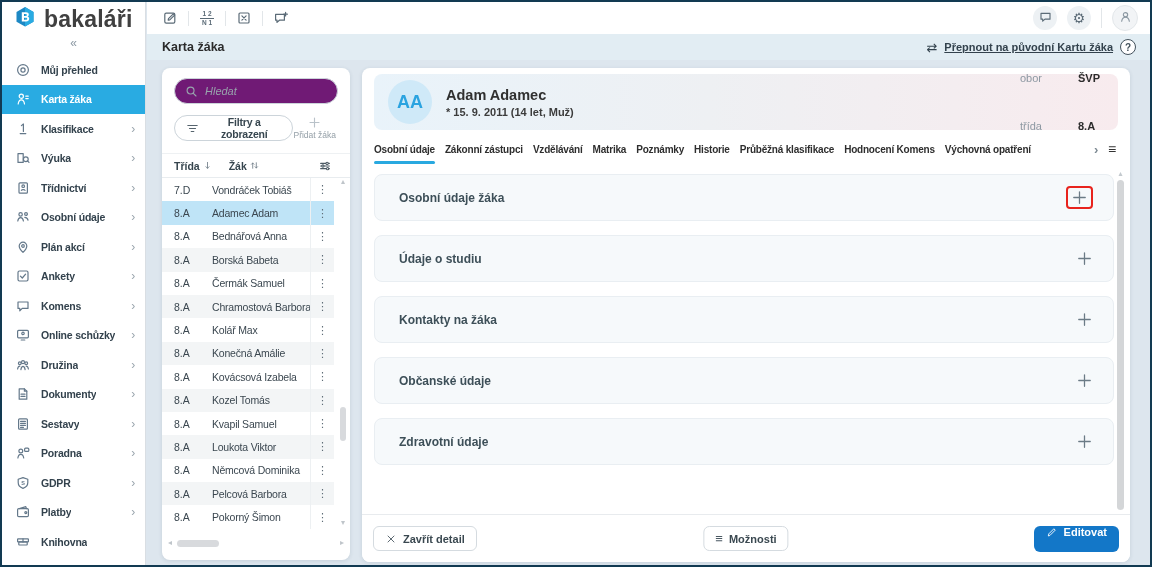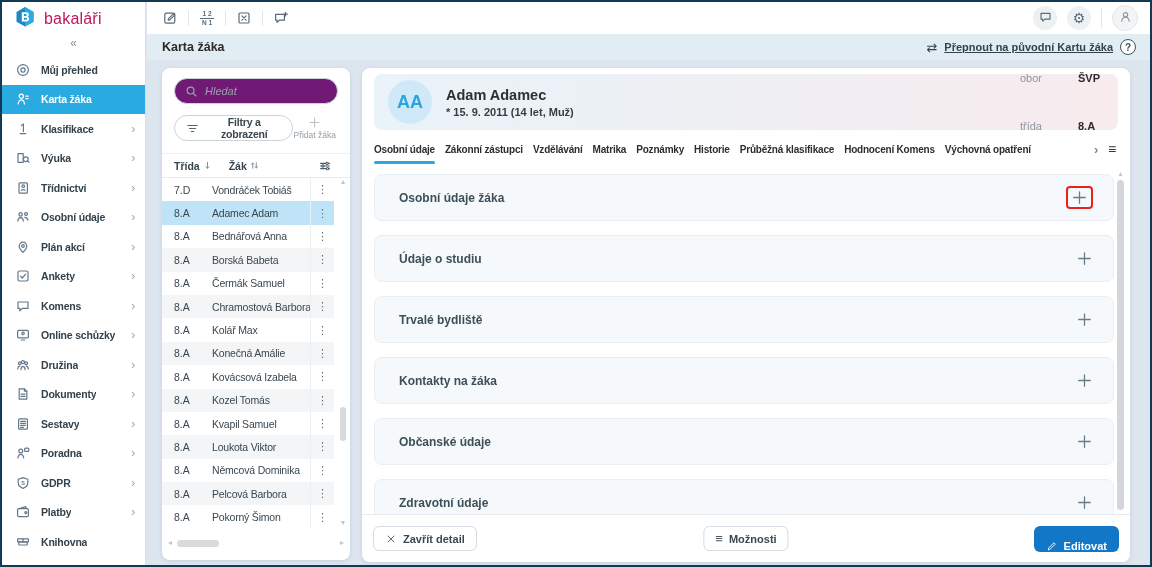--- a/index.html
+++ b/index.html
@@ -4,21 +4,21 @@
 <style>
   html,body{margin:0;padding:0;width:1152px;height:567px;overflow:hidden;background:#fff;
     font-family:"Liberation Sans","DejaVu Sans",sans-serif;}
   *{box-sizing:border-box;}
   .frame{position:absolute;inset:0;border:2px solid #123a52;background:#dde6ee;}
 
   
   .sidebar{position:absolute;left:0;top:0;width:144px;height:100%;background:#fff;
     border-right:1px solid #d9dee3;z-index:3;overflow:hidden;}
   .logo-row{height:34px;display:flex;align-items:center;padding-left:12px;gap:8px;}
-  .logo-text{font-size:16px;font-weight:normal;color:#be185d;letter-spacing:.2px;}
+  .logo-text{font-size:23px;font-weight:bold;color:#404040;letter-spacing:.2px;}
   .collapse{text-align:center;color:#8b98a3;font-size:12px;height:16px;line-height:14px;cursor:pointer;}
   .menu{margin-top:3px;}
   .side-item{height:29.5px;display:flex;align-items:center;padding:0 10px 0 13px;gap:9px;
     color:#33424d;font-size:10.5px;font-weight:bold;letter-spacing:-.2px;cursor:pointer;}
   .s-icon{width:17px;color:#64788a;display:flex;align-items:center;flex:none;}
   .s-label{white-space:nowrap;overflow:hidden;}
   .chev{margin-left:auto;color:#9aa5ad;font-size:12px;font-weight:normal;}
   .side-item.active{background:#29abe2;color:#fff;}
   .side-item.active .s-icon,.side-item.active .chev{color:#fff;}
 
@@ -124,21 +124,21 @@
   .dv-sb .ar{position:absolute;left:0;width:9px;text-align:center;line-height:8px;}
   .dv-sb .ar.up{top:0;} .dv-sb .ar.dn{bottom:0;}
   .dv-thumb{position:absolute;top:10px;height:330px;left:1px;width:7px;background:#d4d6d8;border-radius:4px;}
   .detail-footer{position:absolute;left:0;right:0;bottom:0;height:48px;border-top:1px solid #e8ebee;
     background:#fff;border-radius:0 0 8px 8px;display:flex;align-items:center;padding:0 11px;}
   .btn-outline{display:flex;align-items:center;gap:6px;height:25px;padding:0 11px;border:1px solid #d5dbe0;
     border-radius:6px;background:#fff;font-size:11px;font-weight:bold;color:#3a4850;cursor:pointer;font-family:inherit;}
   .btn-outline .xic,.btn-outline .mic{display:flex;color:#4c5a64;}
   .btn-outline .mic{font-size:13px;line-height:1;}
   .btn-center{position:absolute;left:50%;transform:translateX(-50%);}
-  .btn-primary{margin-left:auto;display:flex;align-items:flex-end;gap:6px;height:26px;padding:0 12px;
+  .btn-primary{margin-left:auto;display:flex;align-items:flex-start;gap:6px;height:26px;padding:0 12px;
     border:none;border-radius:6px;background:#1377c8;color:#fff;font-size:11px;font-weight:bold;cursor:pointer;font-family:inherit;}
   .btn-primary .pic{display:flex;color:#fff;}
 </style>
 </head>
 <body>
 
 <div class="frame">
 
   <aside class="sidebar">
     <div class="logo-row">
@@ -581,28 +581,20 @@
           </div>
           <div class="section-card">
             <span class="sec-title">Údaje o studiu</span>
             <span class="plus-ic">
               <svg width="17" height="17" viewBox="0 0 16 16" fill="none" stroke="currentColor" stroke-width="1.2" stroke-linecap="round" stroke-linejoin="round">
                 <path d="M8 2.6v10.8M2.6 8h10.8"></path>
               </svg>
             </span>
           </div>
           <div class="section-card">
-            <span class="sec-title">Trvalé bydliště</span>
-            <span class="plus-ic">
-              <svg width="17" height="17" viewBox="0 0 16 16" fill="none" stroke="currentColor" stroke-width="1.2" stroke-linecap="round" stroke-linejoin="round">
-                <path d="M8 2.6v10.8M2.6 8h10.8"></path>
-              </svg>
-            </span>
-          </div>
-          <div class="section-card">
             <span class="sec-title">Kontakty na žáka</span>
             <span class="plus-ic">
               <svg width="17" height="17" viewBox="0 0 16 16" fill="none" stroke="currentColor" stroke-width="1.2" stroke-linecap="round" stroke-linejoin="round">
                 <path d="M8 2.6v10.8M2.6 8h10.8"></path>
               </svg>
             </span>
           </div>
           <div class="section-card">
             <span class="sec-title">Občanské údaje</span>
             <span class="plus-ic">

